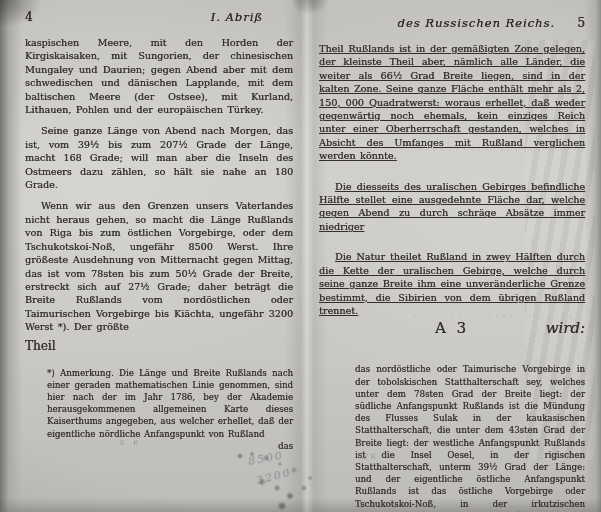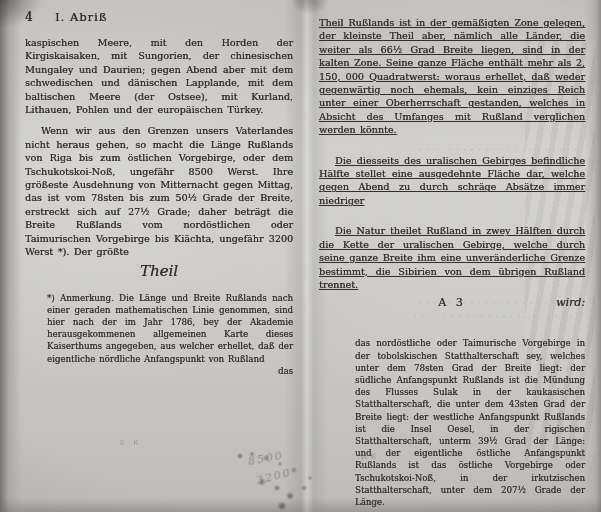--- a/index.html
+++ b/index.html
@@ -32,30 +32,30 @@
     background:repeating-linear-gradient(100deg,rgba(120,118,114,.10) 0 6px,rgba(230,229,226,.10) 6px 14px);}
 
   
   .page{position:absolute;text-align:justify;}
   .page-left{left:25px;top:10px;width:268px;}
   .page-right{left:319px;top:16px;width:266px;}
 
   .runhead{display:flex;align-items:baseline;font-size:11.5px;margin-bottom:12px;
     text-shadow:.3px 0 0 currentColor;}
   .runhead .num{width:30px;font-size:12px;}
-  .runhead .title{flex:1;text-align:left;letter-spacing:1px;}
+  .runhead .title{flex:1;text-align:right;letter-spacing:1px;font-style:italic;}
   .page-right .runhead .num{text-align:right;}
 
   p.body{font-size:9.6px;line-height:13.4px;margin:0 0 8px 0;
     text-shadow:.35px 0 0 rgba(45,40,35,.75);word-spacing:1.5px;}
   .page-right p.body{margin-bottom:17px;text-decoration:underline;}
   p.ind{text-indent:16px;}
-  .cw-line{font-size:15px;line-height:13px;text-align:center;
-    text-shadow:.35px 0 0 rgba(45,40,35,.75);margin-top:-2px;font-style:italic;}
-  .sig-line{position:relative;font-size:11px;line-height:13px;height:13px;
+  .cw-line{font-size:12px;line-height:13px;text-align:left;
+    text-shadow:.35px 0 0 rgba(45,40,35,.75);margin-top:-2px;}
+  .sig-line{position:relative;font-size:15px;line-height:13px;height:13px;
     text-shadow:.35px 0 0 rgba(45,40,35,.75);margin-top:-12px;}
   .sig-line .sig{position:absolute;left:0;right:0;text-align:center;letter-spacing:3px;}
   .sig-line .cw{position:absolute;right:0;font-style:italic;}
 
   .footnote{font-size:8.6px;line-height:12.2px;margin:14px 0 0 22px;
     text-shadow:.3px 0 0 rgba(50,45,40,.7);word-spacing:1px;}
   .page-right .footnote{margin:28px 0 0 36px;}
   .fn-cw{font-size:8.6px;text-align:right;line-height:12px;
     text-shadow:.3px 0 0 rgba(50,45,40,.7);}
 
@@ -102,27 +102,33 @@
   <div class="gutter"></div>
   <div class="wrinkle1"></div>
 
   <div class="page page-left">
     <div class="runhead">
       <span class="num">4</span>
       <span class="title">I.  Abriß</span>
       <span class="num"></span>
     </div>
     <p class="body">kaspischen Meere, mit den Horden der Kirgiskaisaken, mit Sungorien, der chinesischen Mungaley und Daurien; gegen Abend aber mit dem schwedischen und dänischen Lapplande, mit dem baltischen Meere (der Ostsee), mit Kurland, Lithauen, Pohlen und der europäischen Türkey.</p>
+    <p class="body ind">Seine ganze Länge von Abend nach Morgen, das ist, vom 39½ bis zum 207½ Grade der Länge, macht 168 Grade; will man aber die Inseln des Ostmeers dazu zählen, so hält sie nahe an 180 Grade.</p>
     <p class="body ind">Wenn wir aus den Grenzen unsers Vaterlandes nicht heraus gehen, so macht die Länge Rußlands von Riga bis zum östlichen Vorgebirge, oder dem Tschukotskoi-Noß, ungefähr 8500 Werst. Ihre größeste Ausdehnung von Mitternacht gegen Mittag, das ist vom 78sten bis zum 50½ Grade der Breite, erstreckt sich auf 27½ Grade; daher beträgt die Breite Rußlands vom nordöstlichen oder Taimurischen Vorgebirge bis Kiächta, ungefähr 3200 Werst *).  Der größte</p>
     <div class="cw-line">Theil</div>
     <div class="footnote">*) Anmerkung.  Die Länge und Breite Rußlands nach einer geraden mathematischen Linie genommen, sind hier nach der im Jahr 1786, bey der Akademie herausgekommenen allgemeinen Karte dieses Kaiserthums angegeben, aus welcher erhellet, daß der eigentliche nördliche Anfangspunkt von Rußland</div>
     <div class="fn-cw">das</div>
   </div>
 
   <div class="page page-right">
+    <div class="runhead">
+      <span class="num"></span>
+      <span class="title">des Russischen Reichs.</span>
+      <span class="num">5</span>
+    </div>
     <p class="body">Theil Rußlands ist in der gemäßigten Zone gelegen, der kleinste Theil aber, nämlich alle Länder, die weiter als 66½ Grad Breite liegen, sind in der kalten Zone.  Seine ganze Fläche enthält mehr als 2, 150, 000 Quadratwerst: woraus erhellet, daß weder gegenwärtig noch ehemals, kein einziges Reich unter einer Oberherrschaft gestanden, welches in Absicht des Umfanges mit Rußland verglichen werden könnte.</p>
     <p class="body ind">Die diesseits des uralischen Gebirges befindliche Hälfte stellet eine ausgedehnte Fläche dar, welche gegen Abend zu durch schräge Absätze immer niedriger</p>
     <p class="body ind">Die Natur theilet Rußland in zwey Hälften durch die Kette der uralischen Gebirge, welche durch seine ganze Breite ihm eine unveränderliche Grenze bestimmt, die Sibirien von dem übrigen Rußland trennet.</p>
     <div class="sig-line">
       <span class="sig">A 3</span>
       <span class="cw">wird:</span>
     </div>
     <div class="footnote">das nordöstliche oder Taimurische Vorgebirge in der tobolskischen Statthalterschaft sey, welches unter dem 78sten Grad der Breite liegt: der südliche Anfangspunkt Rußlands ist die Mündung des Flusses Sulak in der kaukasischen Statthalterschaft, die unter dem 43sten Grad der Breite liegt: der westliche Anfangspunkt Rußlands ist die Insel Oesel, in der rigischen Statthalterschaft, unterm 39½ Grad der Länge: und der eigentliche östliche Anfangspunkt Rußlands ist das östliche Vorgebirge oder Tschukotskoi-Noß, in der irkutzischen Statthalterschaft, unter dem 207½ Grade der Länge.</div>
   </div>
 

